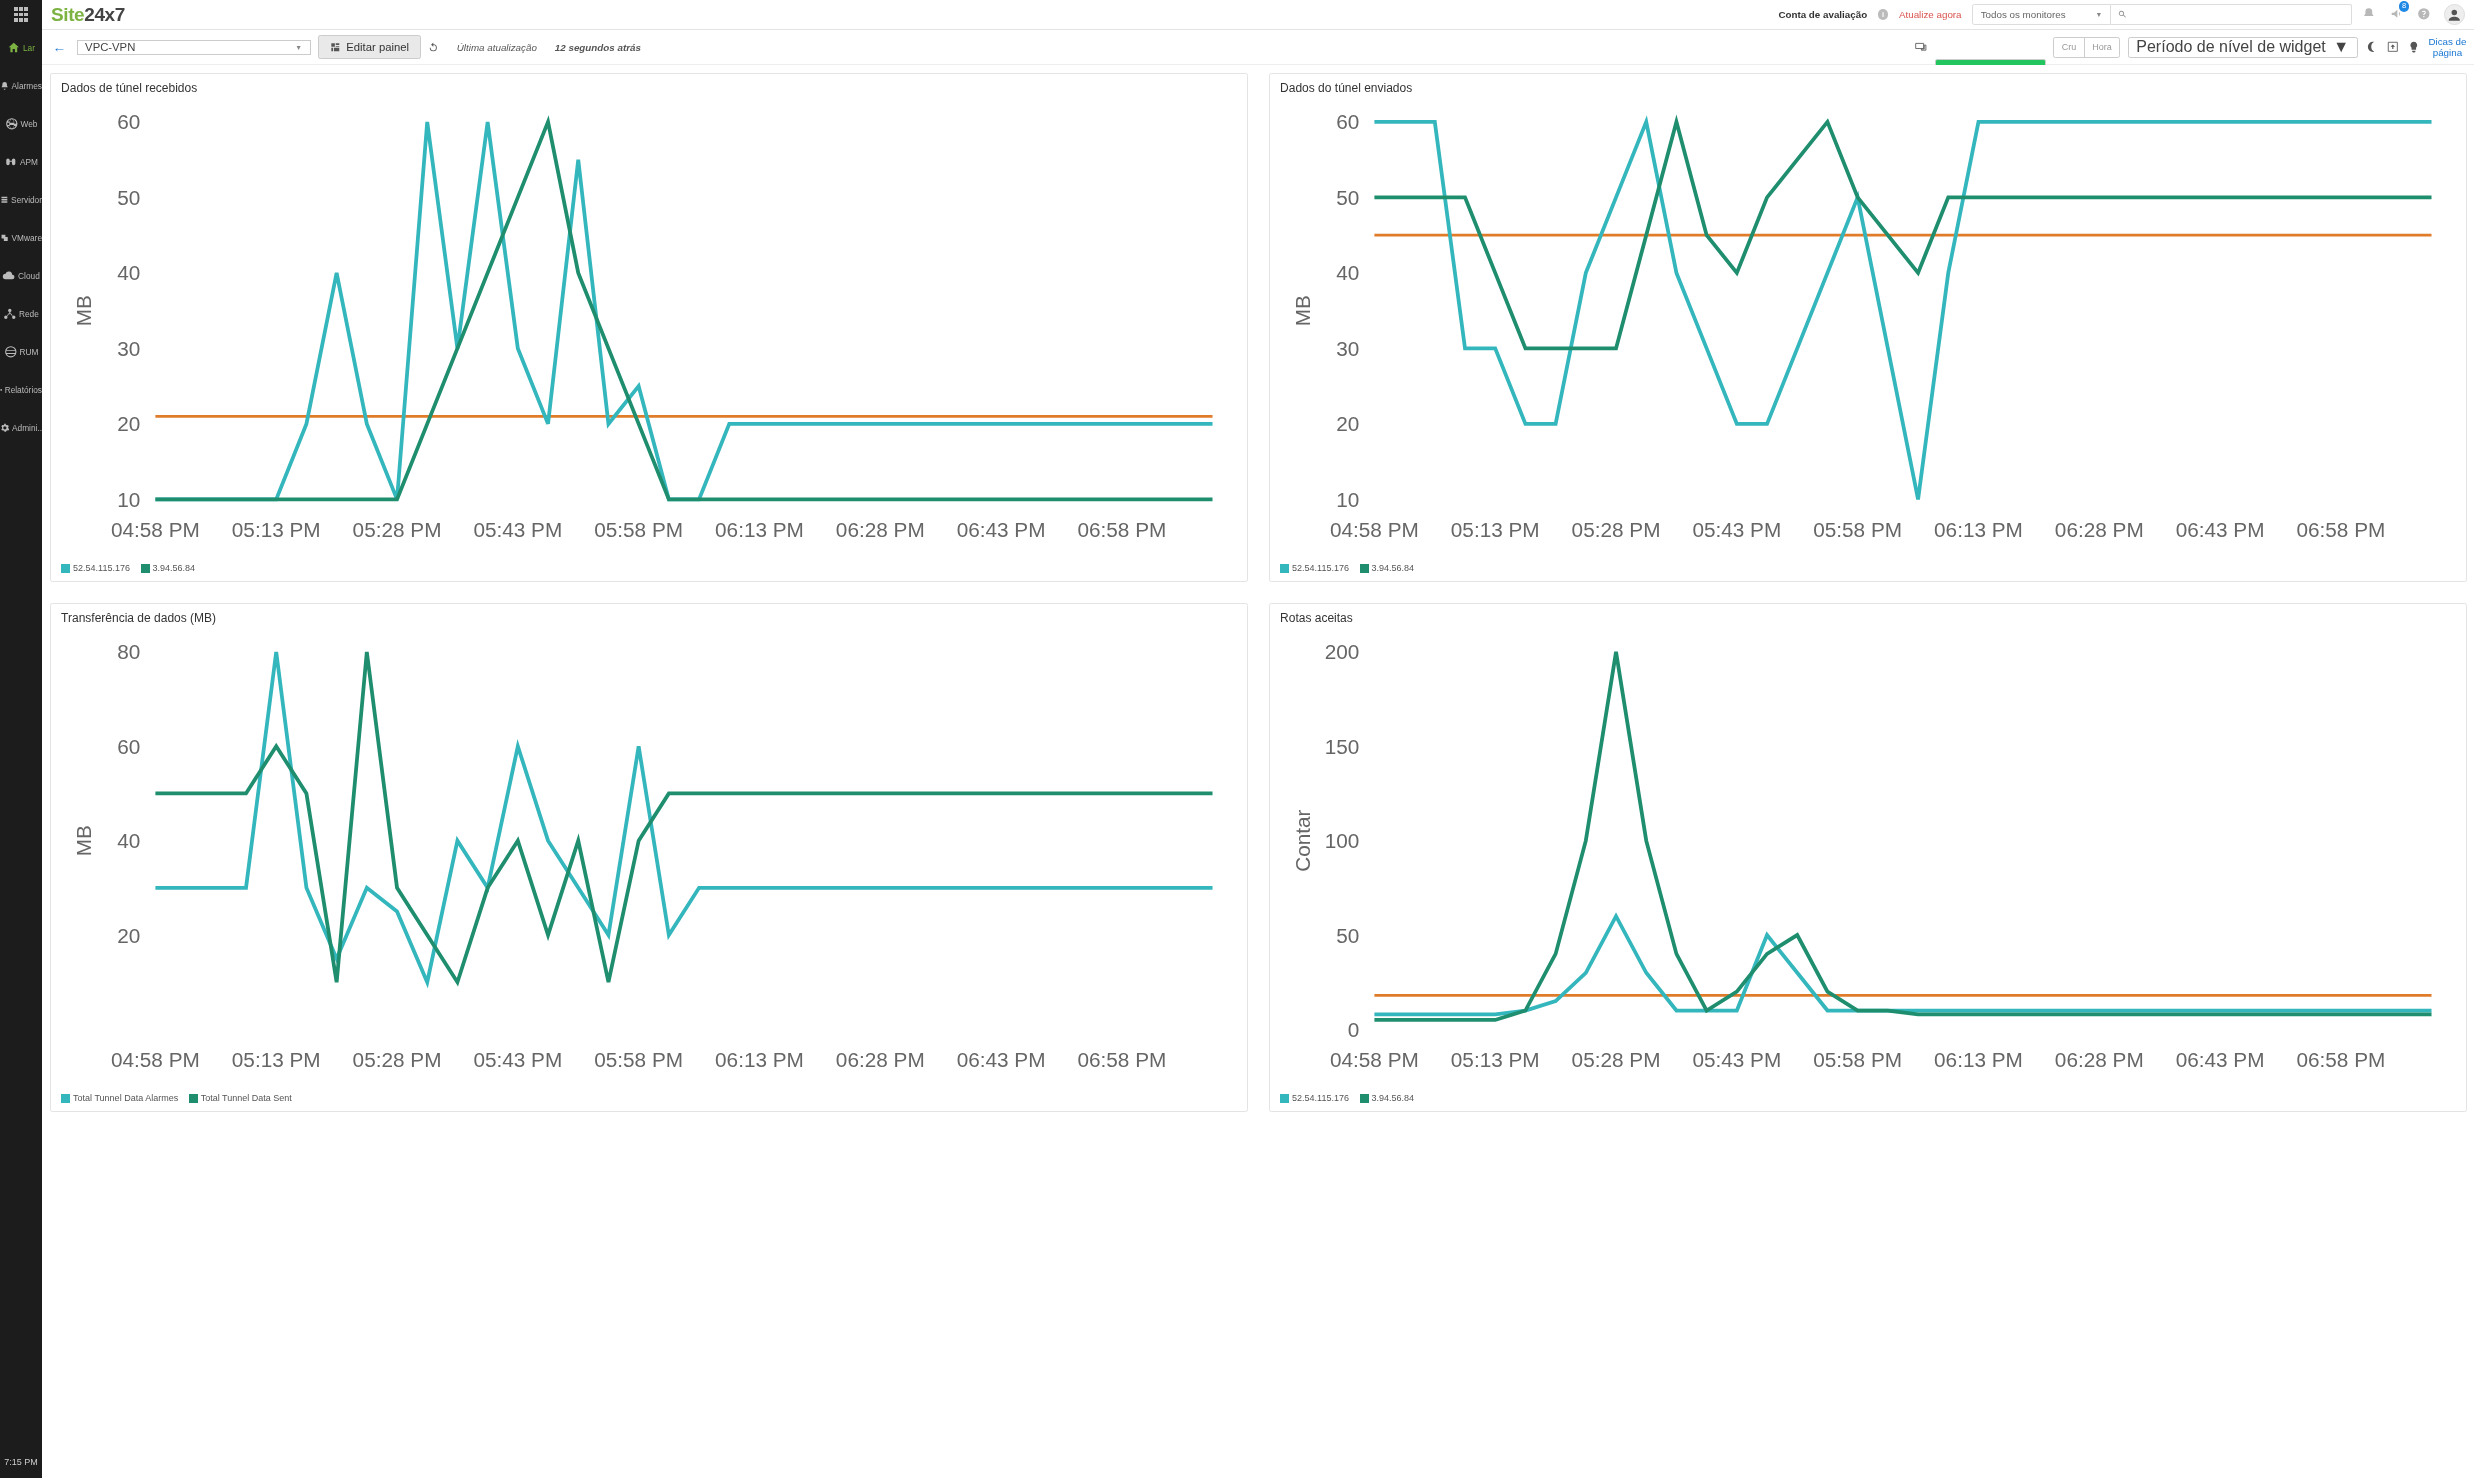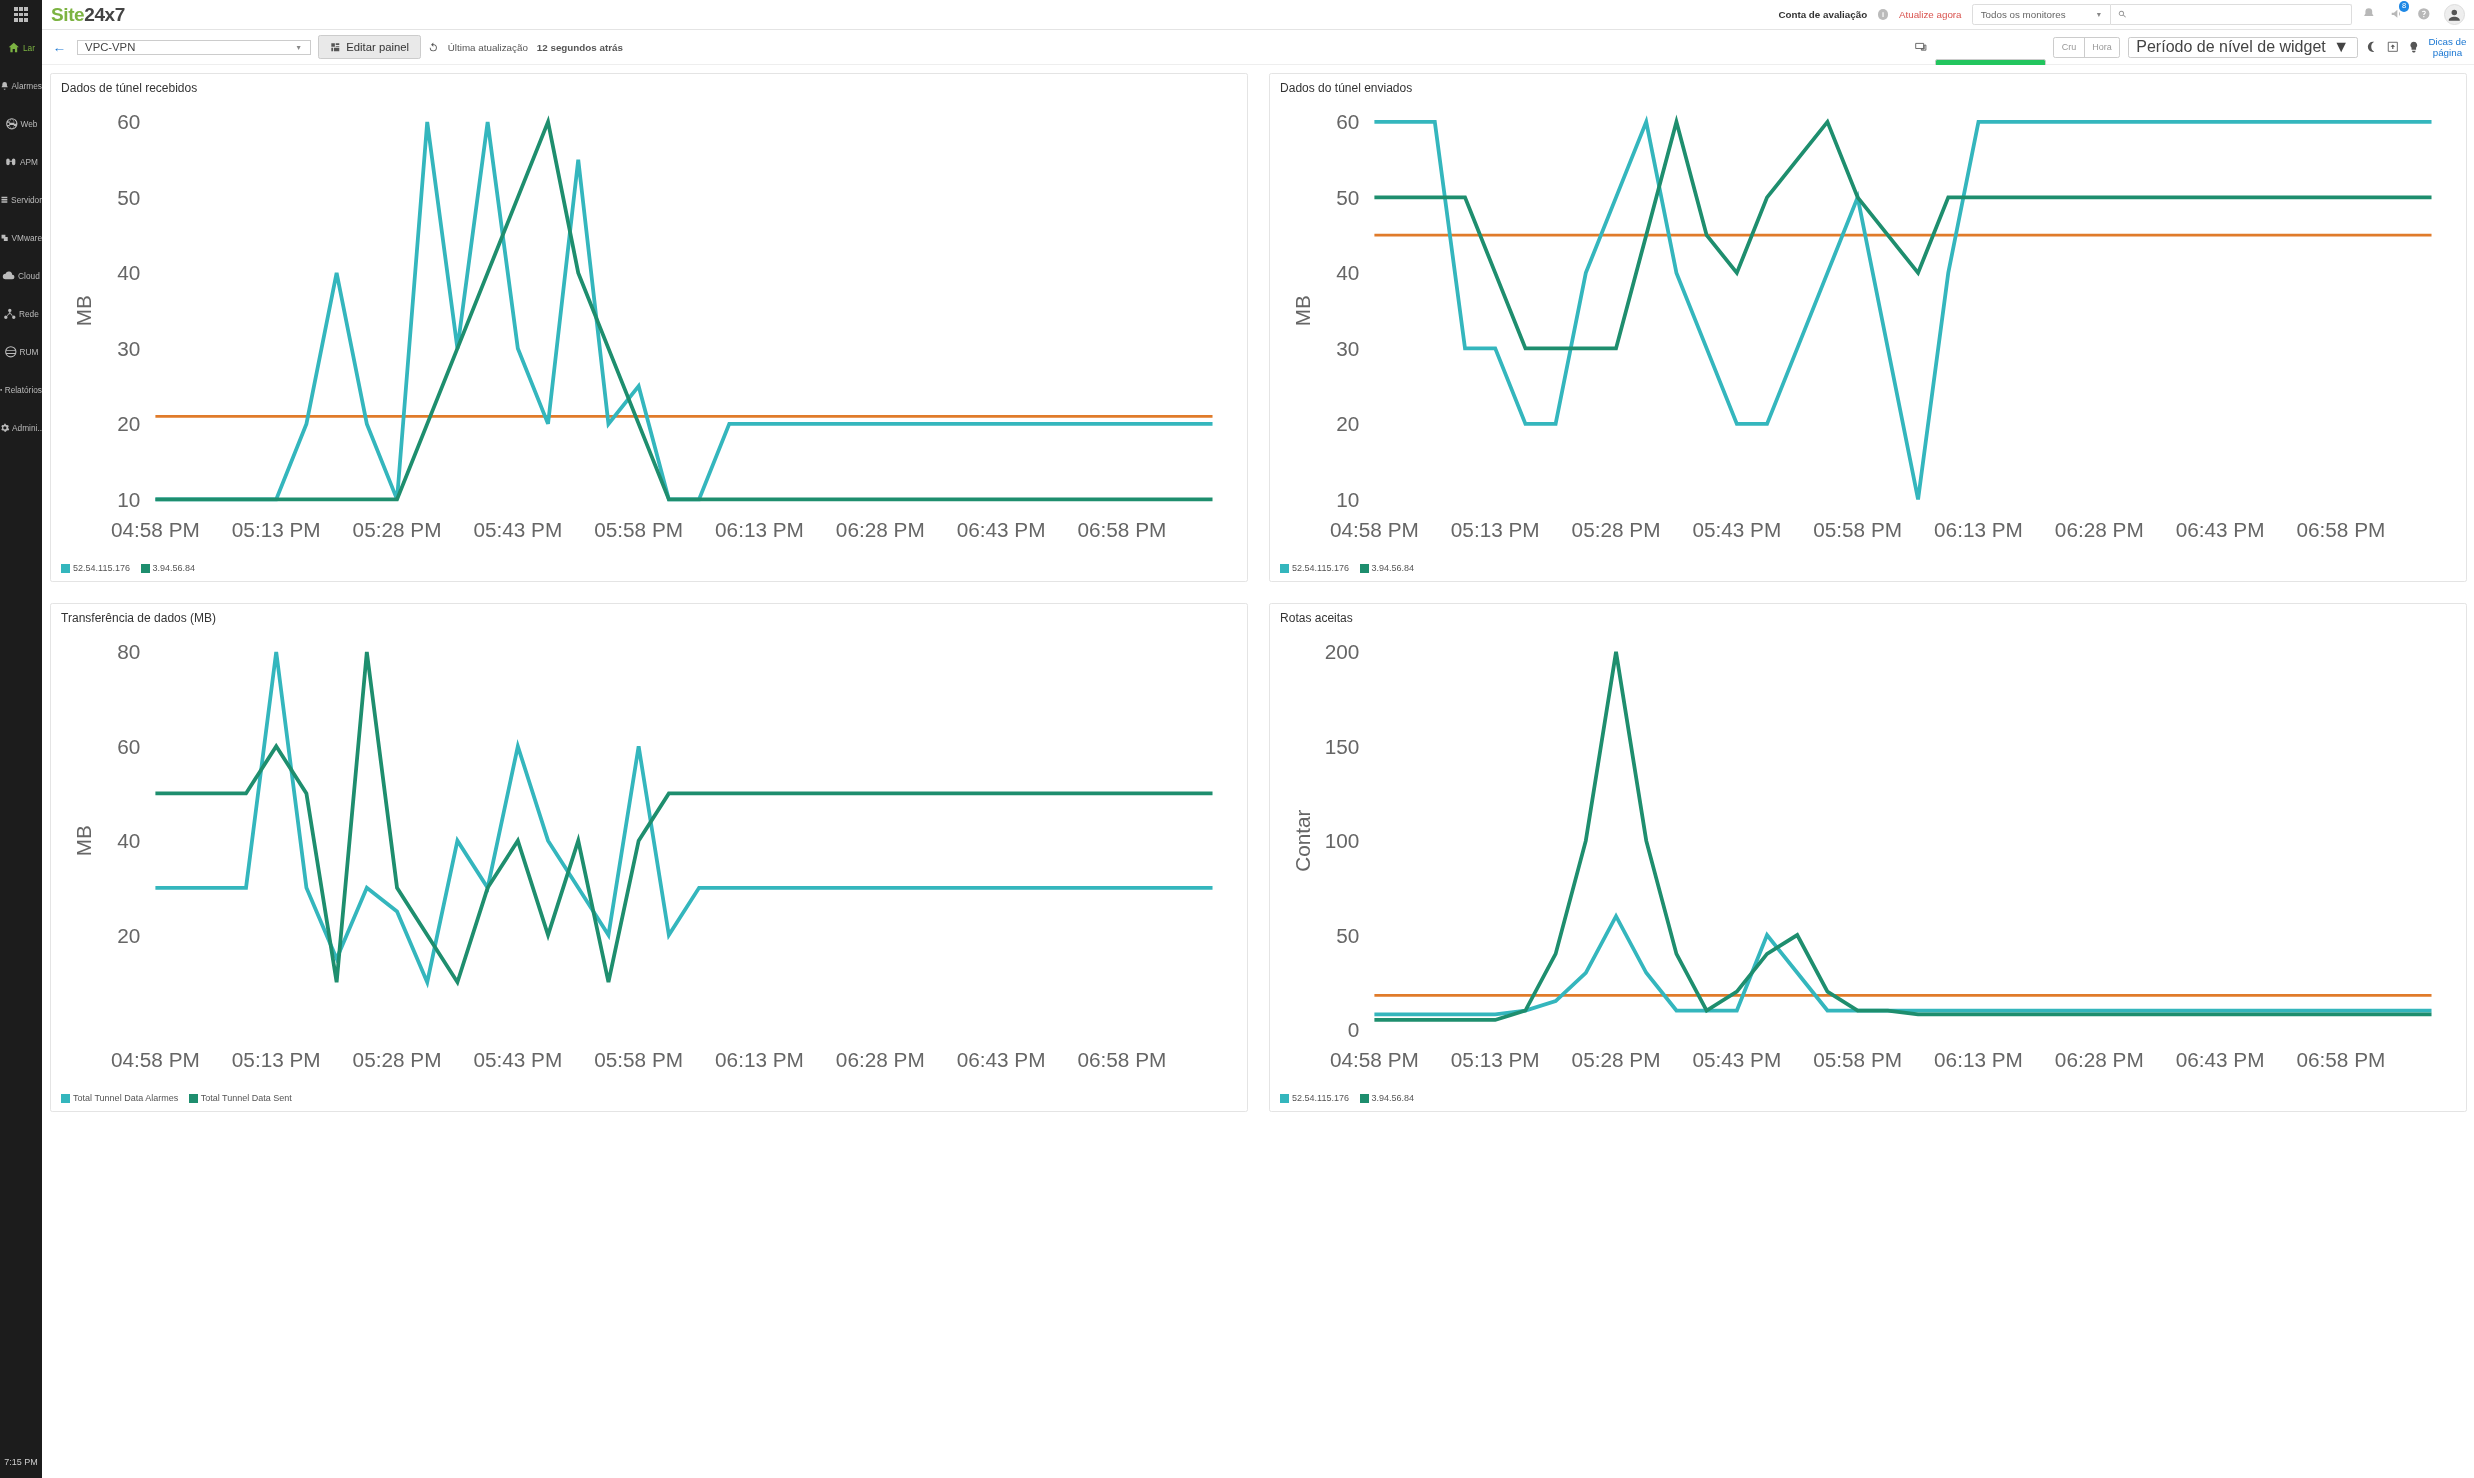--- a/index.html
+++ b/index.html
@@ -111,21 +111,21 @@
     color:#444; cursor:pointer; font-size:11.3px;
   }
   .dash-select .tri { font-size:6.8px; color:#888; }
   .btn {
     height:24px; border:0.8px solid #ccc; border-radius:2.3px; background:#e9e9e9;
     display:inline-flex; align-items:center; gap:6px; padding:0 10.6px;
     font-size:11.3px; color:#333; cursor:pointer;
   }
   .btn.light { background:#22c55e;margin-top:48px; }
   .mini-ico { display:inline-flex; }
-  .refresh-row { display:flex; align-items:center; gap:9px; color:#555; font-size:9.8px; }
+  .refresh-row { display:flex; align-items:center; gap:18px; color:#555; font-size:9.8px;font-style:italic; }
   .refresh-row svg { width:10.6px; height:10.6px; fill:#555; }
   .refresh-row .bold { font-weight:700; }
   .toolbar .spacer { flex:1; }
   .seg {
     display:flex; border:0.8px solid #ccc; border-radius:2.3px; overflow:hidden; height:21px;
   }
   .seg .seg-btn {
     padding:0 7.5px; display:flex; align-items:center; font-size:9px; color:#999; cursor:pointer;
     border-right:0.8px solid #ccc;
   }

